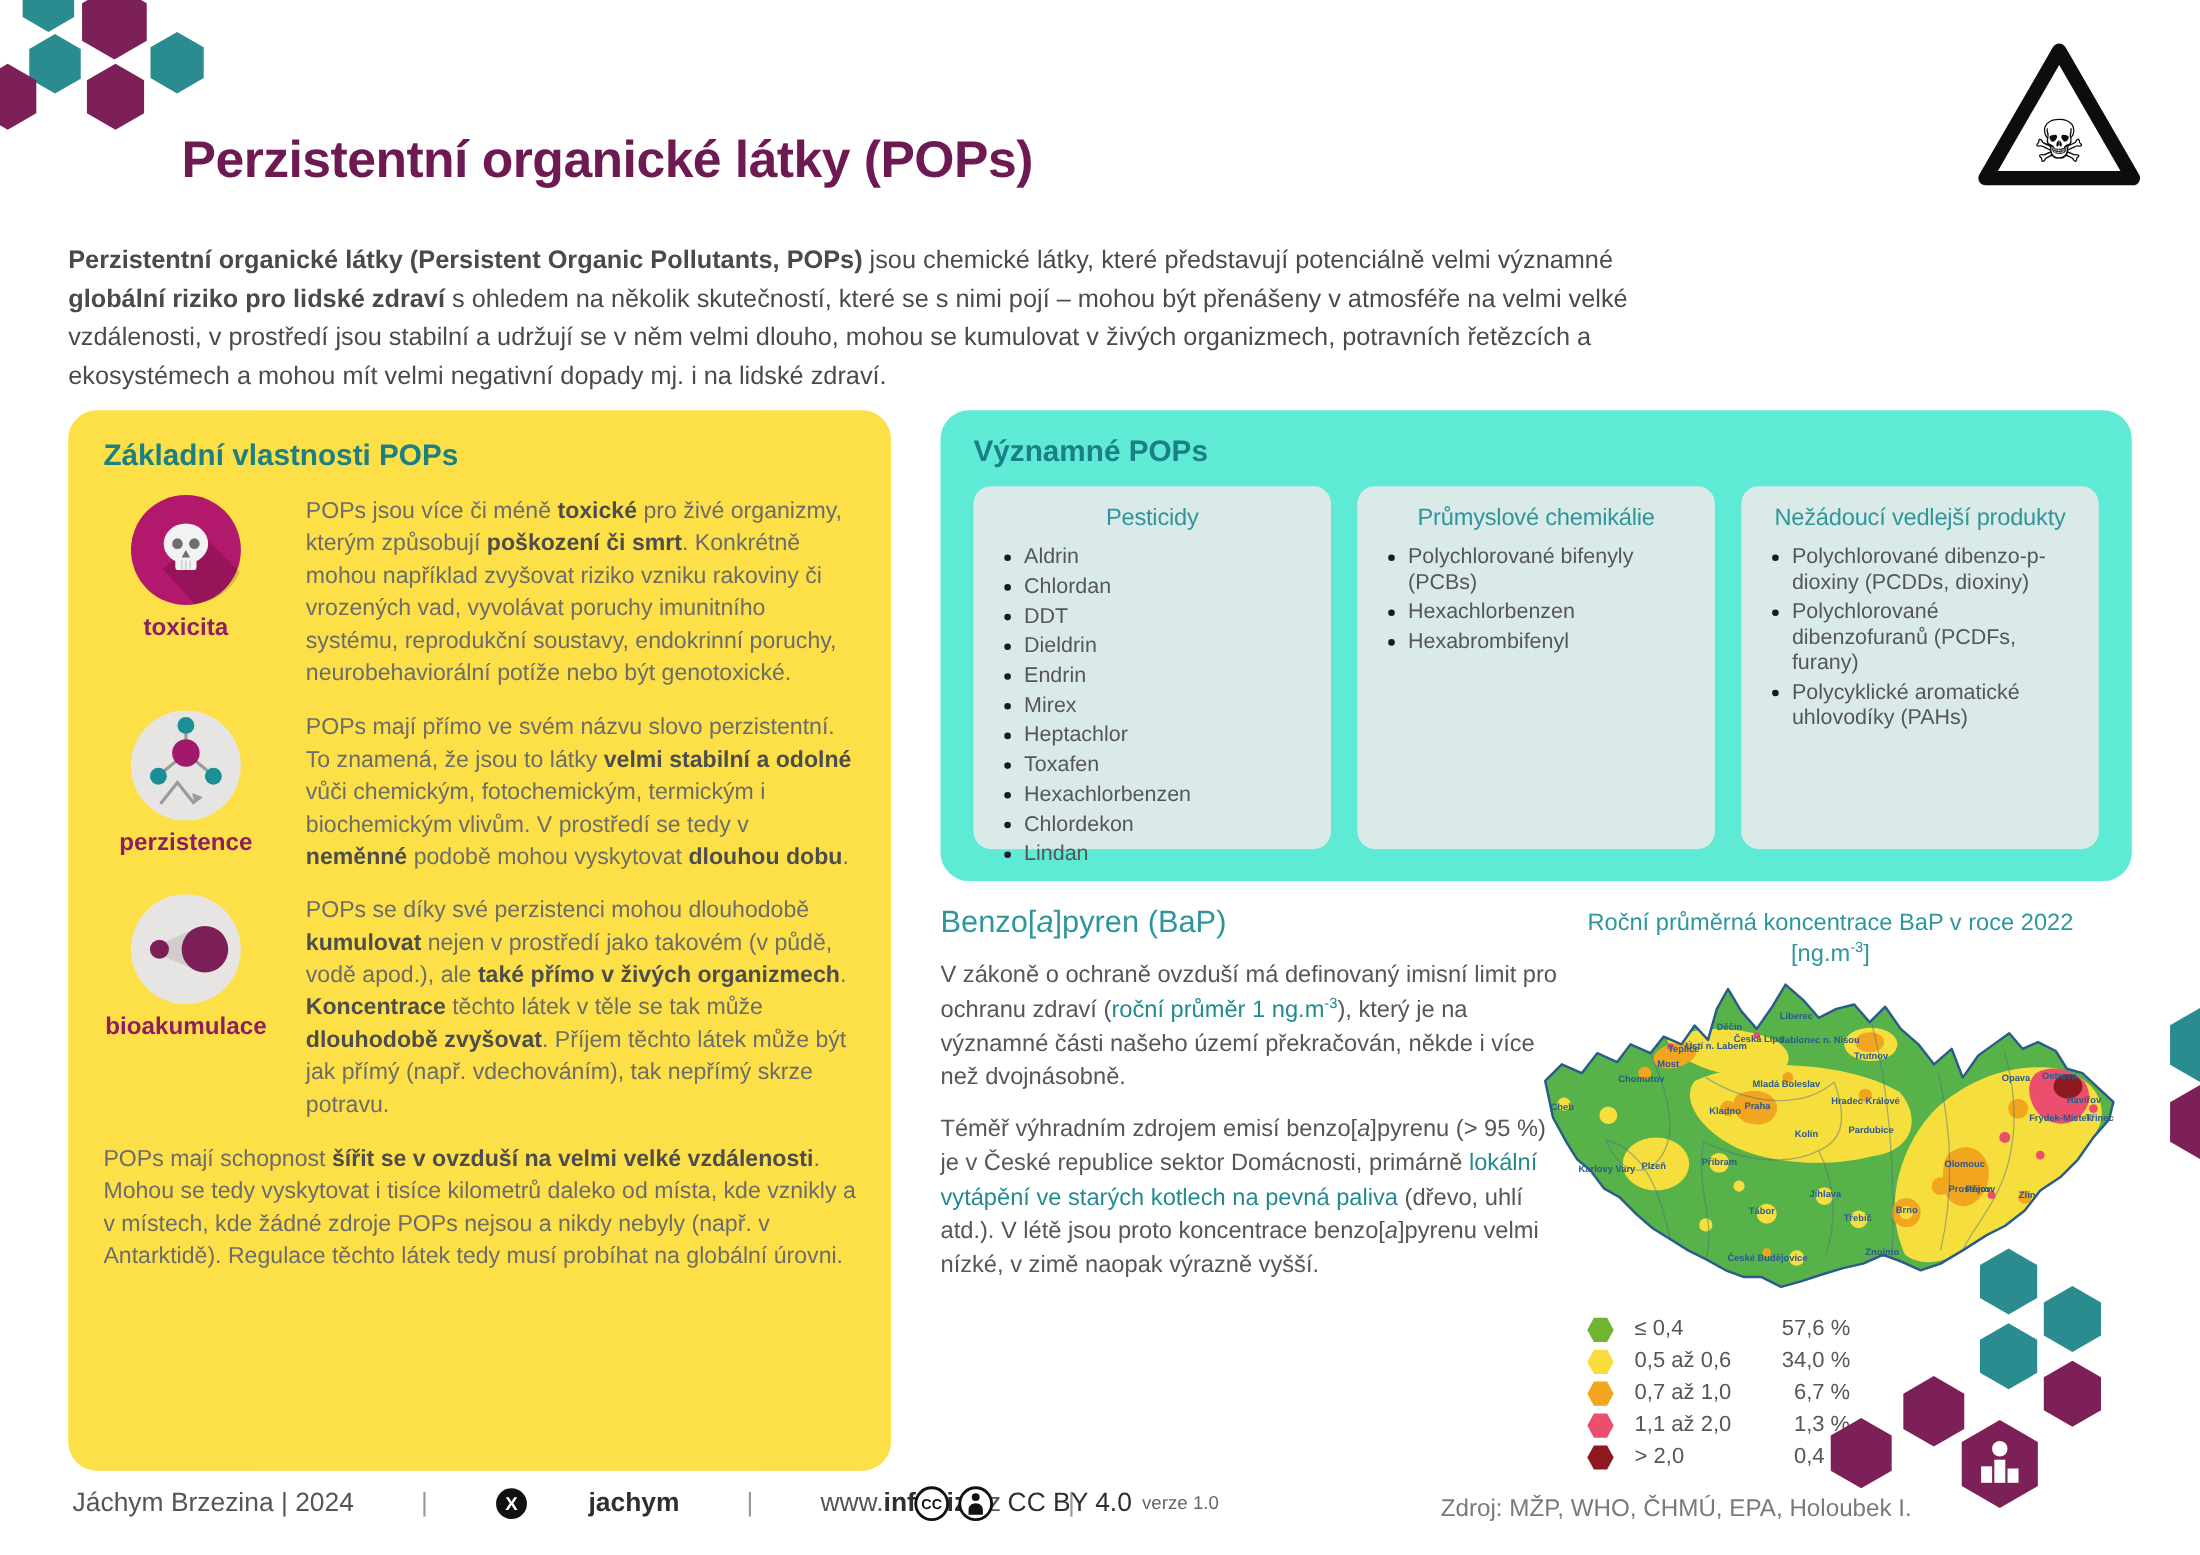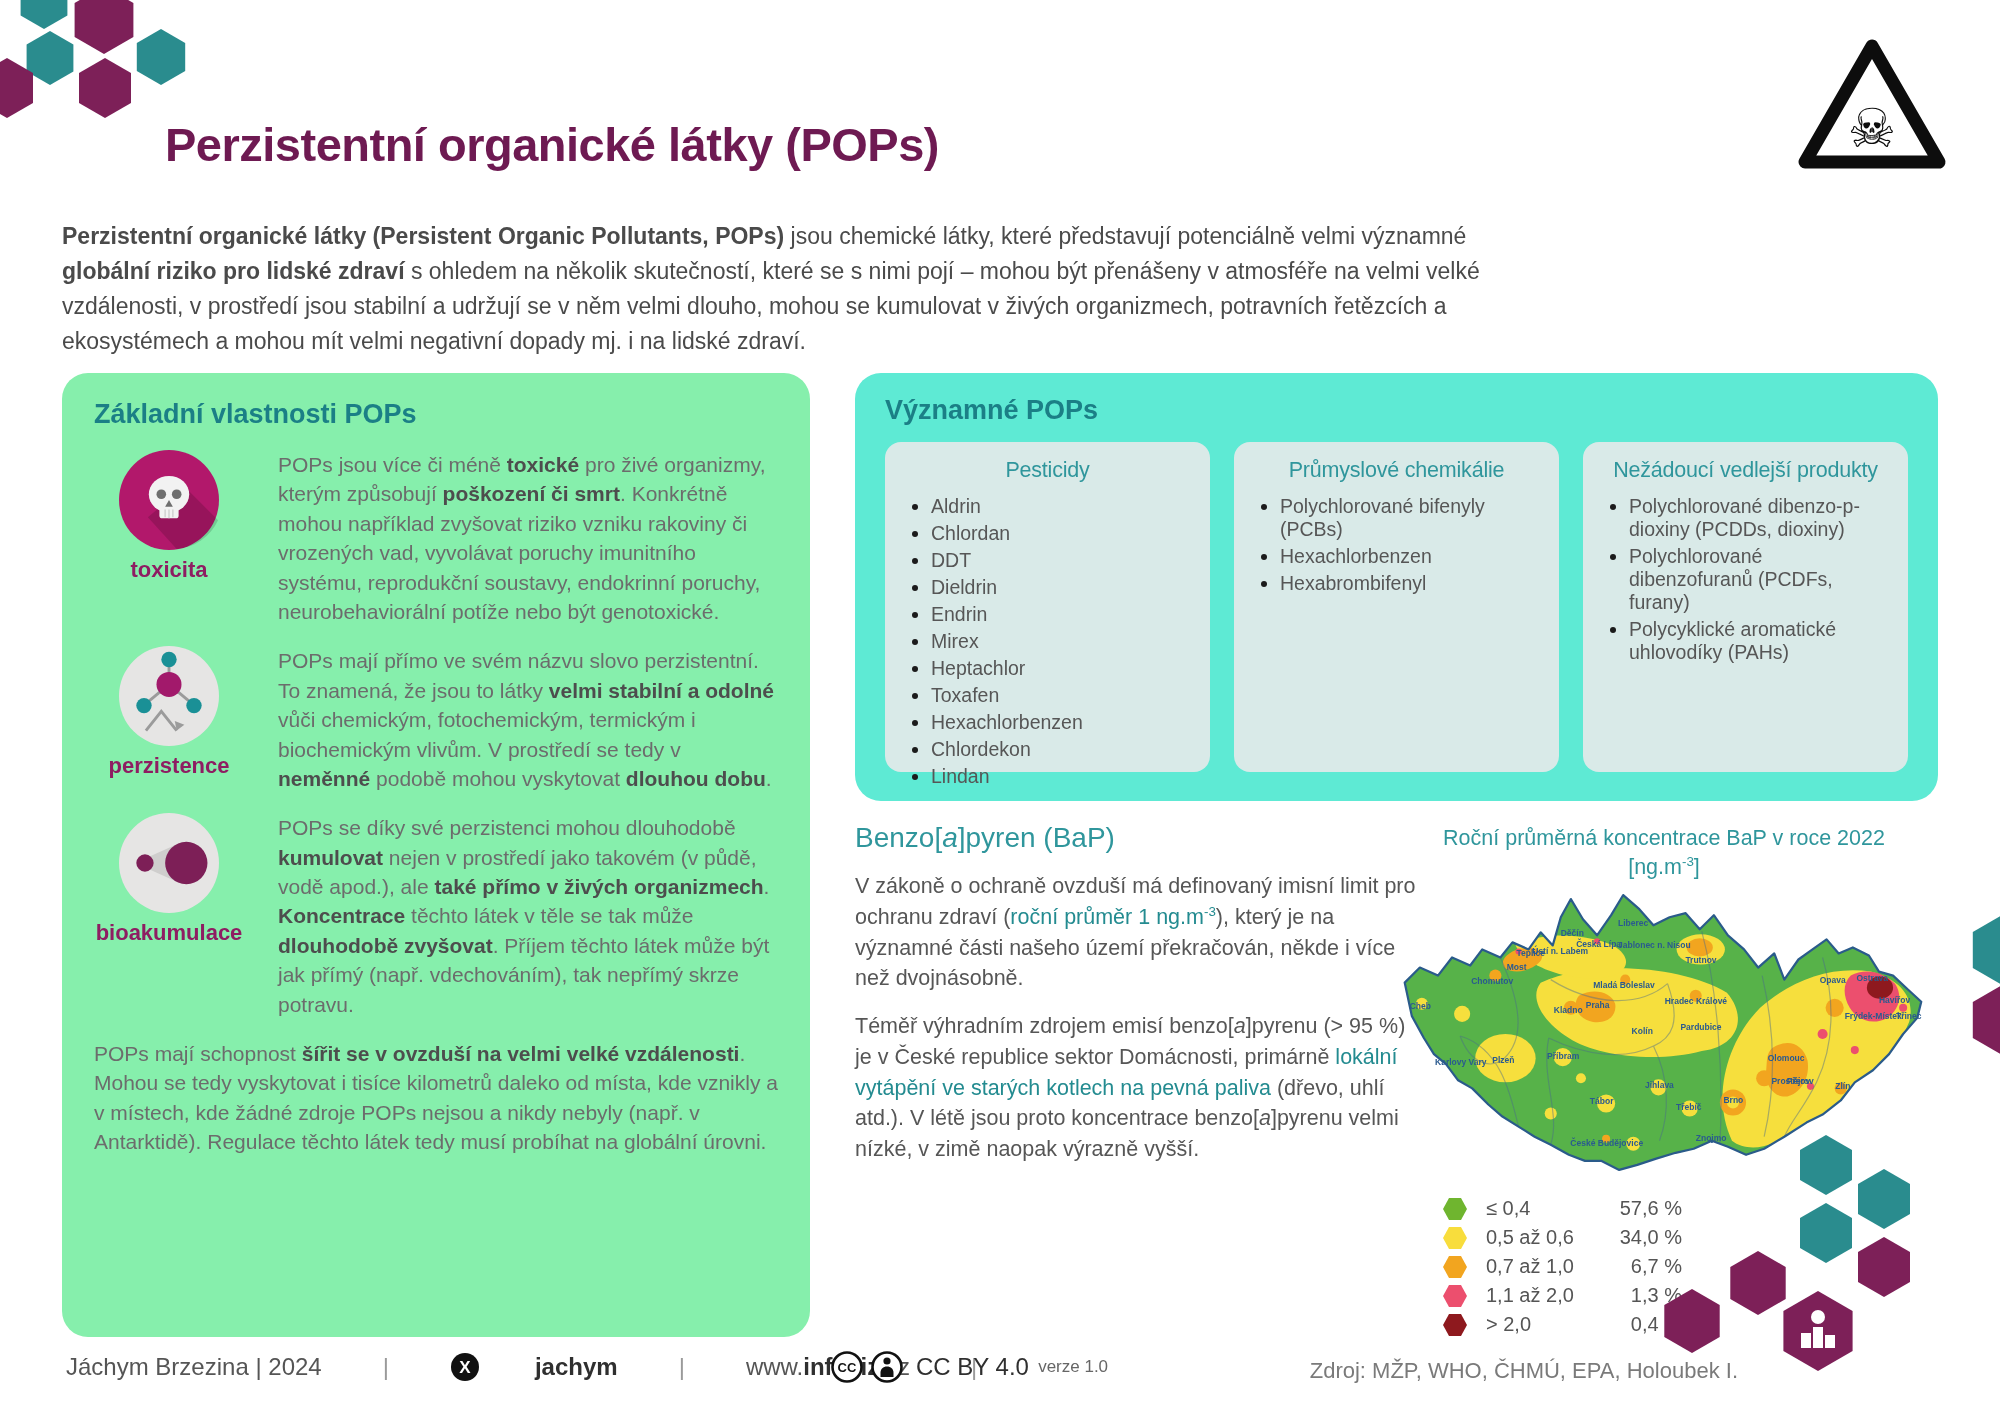--- a/index.html
+++ b/index.html
@@ -14,21 +14,21 @@
   .sup{vertical-align:super;font-size:0.62em;}
 
   
   .hex-tl{position:absolute;left:0;top:0;}
   .page-title{position:absolute;left:165px;top:86px;font-size:47px;font-weight:bold;color:#6e1a52;letter-spacing:-0.5px;}
   .warn{position:absolute;right:52px;top:36px;}
   .intro{position:absolute;left:62px;top:196px;width:1460px;font-size:23px;line-height:1.52;color:#4a4a4a;}
   .intro .b{color:#4a4a4a;}
 
   
-  .panel-left{position:absolute;left:62px;top:373px;width:748px;height:964px;background:#86efac;
+  .panel-left{position:absolute;left:62px;top:373px;width:748px;height:964px;background:#fde047;
               border-radius:26px;padding:26px 32px;box-sizing:border-box;}
   .panel-head{font-size:27px;font-weight:bold;color:#1b7f86;margin:0;}
   .prop-row{display:flex;margin-top:20px;}
   .prop-icon-col{flex:0 0 150px;display:flex;flex-direction:column;align-items:center;margin-right:34px;}
   .prop-icon{width:100px;height:100px;}
   .prop-label{margin-top:8px;font-weight:bold;color:#8e1d62;font-size:22px;text-align:center;line-height:1.12;width:150px;}
   .prop-text{flex:1;font-size:21px;line-height:1.4;color:#6c6c6c;margin:0;}
 
   
   .panel-right{position:absolute;left:855px;top:373px;width:1083px;height:428px;background:#5eead4;

